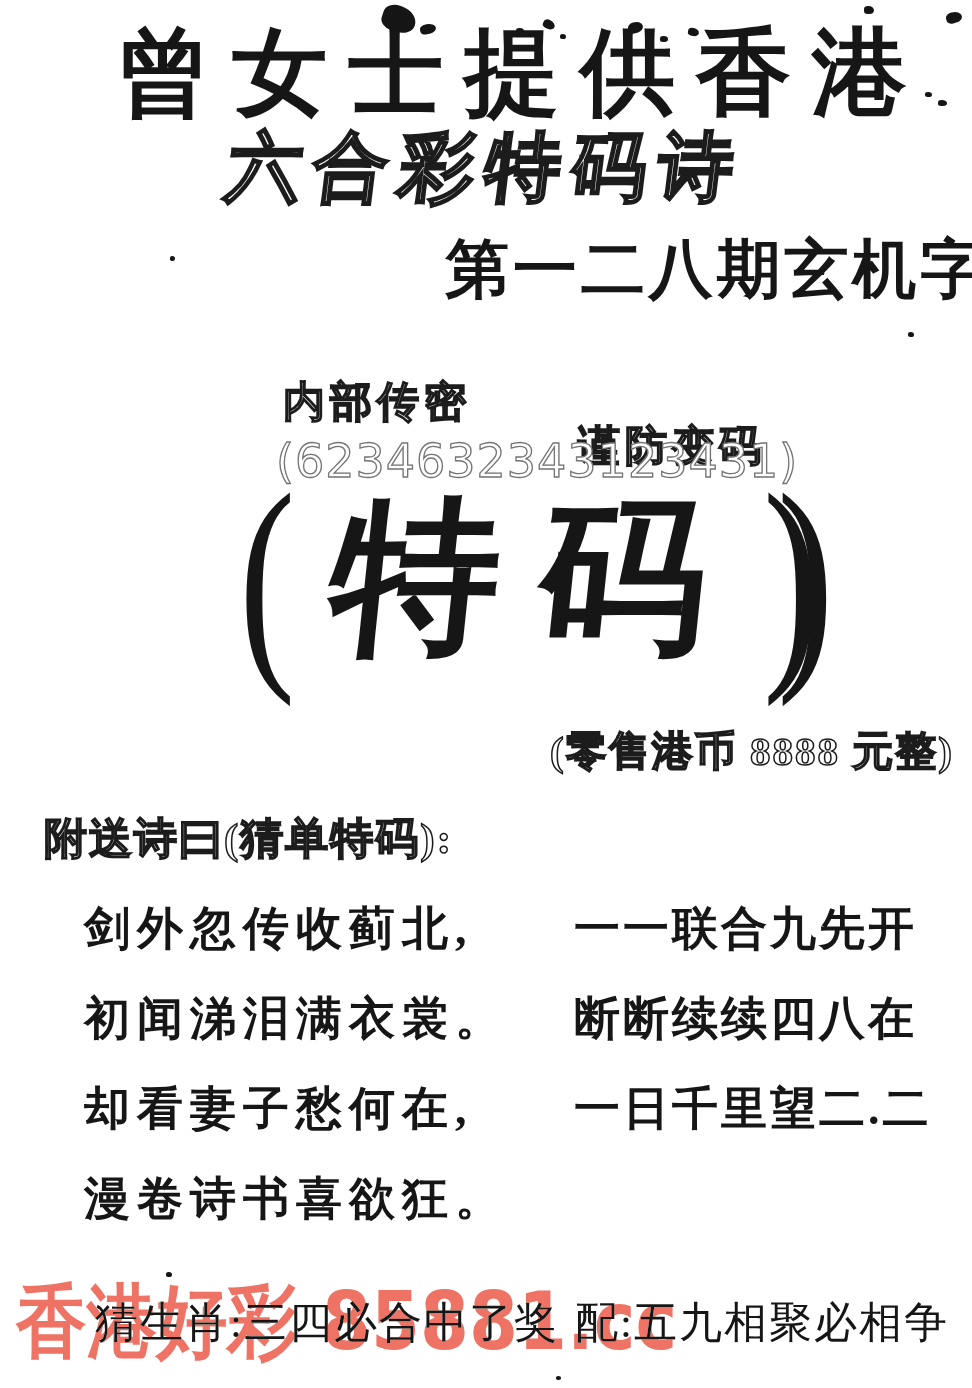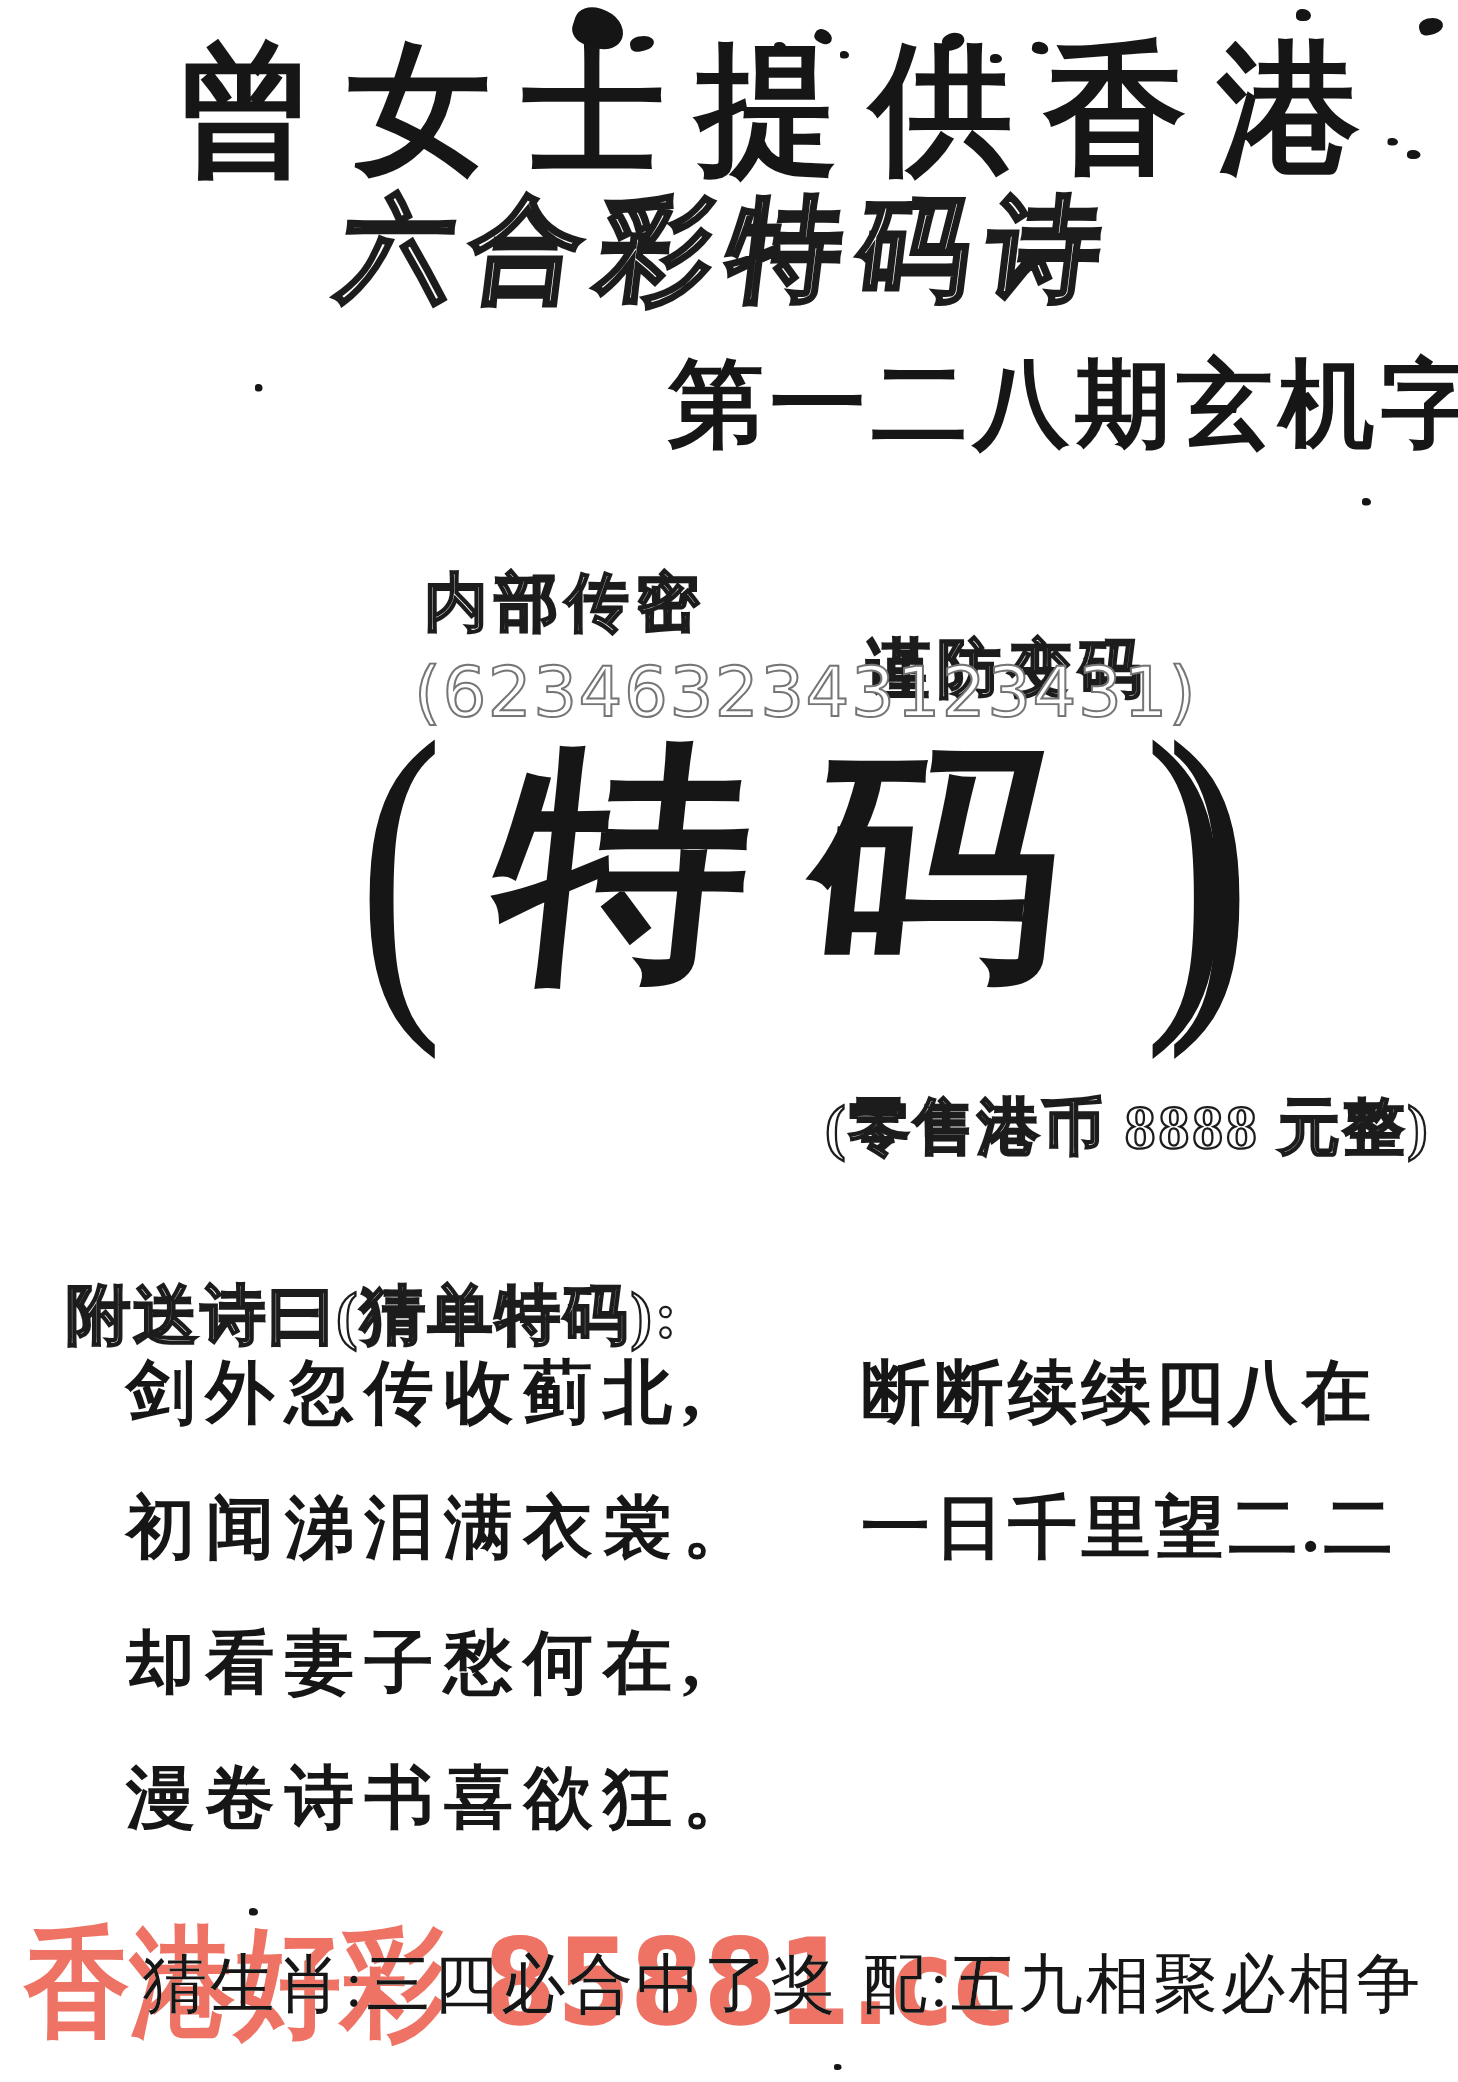--- a/index.html
+++ b/index.html
@@ -27,21 +27,21 @@
     font-family:"DejaVu Sans","Liberation Sans",sans-serif;
     color:#ffffff;-webkit-text-stroke:1.3px #757575;text-shadow:0 0 1px #8a8a8a;
     letter-spacing:1px;}
   
   .special-row{top:468px;left:228px;display:flex;align-items:center;height:220px;}
   .sp-paren{font-size:235px;font-weight:400;line-height:0.9;transform:scaleX(0.72);}
   .sp-paren-r{text-shadow:20px 0 0 #161616;}
   .sp-text{font-size:168px;font-weight:700;letter-spacing:40px;line-height:1;
     margin:0 4px 0 26px;transform:skewX(-6deg);}
   .price{top:724px;left:550px;font-size:41px;font-weight:700;letter-spacing:2px;}
-  .poem-intro{top:848px;left:44px;font-size:43px;font-weight:700;letter-spacing:2px;}
+  .poem-intro{top:810px;left:44px;font-size:43px;font-weight:700;letter-spacing:2px;}
   
   .poem-col{font-size:46px;line-height:90px;font-weight:bold;}
   .poem-left{top:884px;left:84px;letter-spacing:7px;}
   .poem-right{top:884px;left:574px;letter-spacing:3px;}
   .poem-col div{white-space:nowrap;}
   
   .footer{top:1294px;left:95px;font-size:43px;letter-spacing:2px;display:flex;gap:16px;}
   
   .watermark{top:1276px;left:16px;font-size:80px;font-weight:700;
     font-family:"DejaVu Sans","Liberation Sans",sans-serif;
@@ -74,20 +74,21 @@
 
   <div class="abs poem-intro hollow-thin">附送诗曰(猜单特码):</div>
 
   <div class="abs poem-col poem-left">
     <div>剑外忽传收蓟北,</div>
     <div>初闻涕泪满衣裳。</div>
     <div>却看妻子愁何在,</div>
     <div>漫卷诗书喜欲狂。</div>
   </div>
   <div class="abs poem-col poem-right">
+    <div>一一联合九先开</div>
     <div>断断续续四八在</div>
     <div>一日千里望二.二</div>
   </div>
 
   <div class="abs footer">
     <span>猜生肖:三四必合中了奖</span>
     <span>配:五九相聚必相争</span>
   </div>
 
   <div class="abs watermark" style="color: rgb(238, 115, 101);">香港好彩 85881.cc</div>

